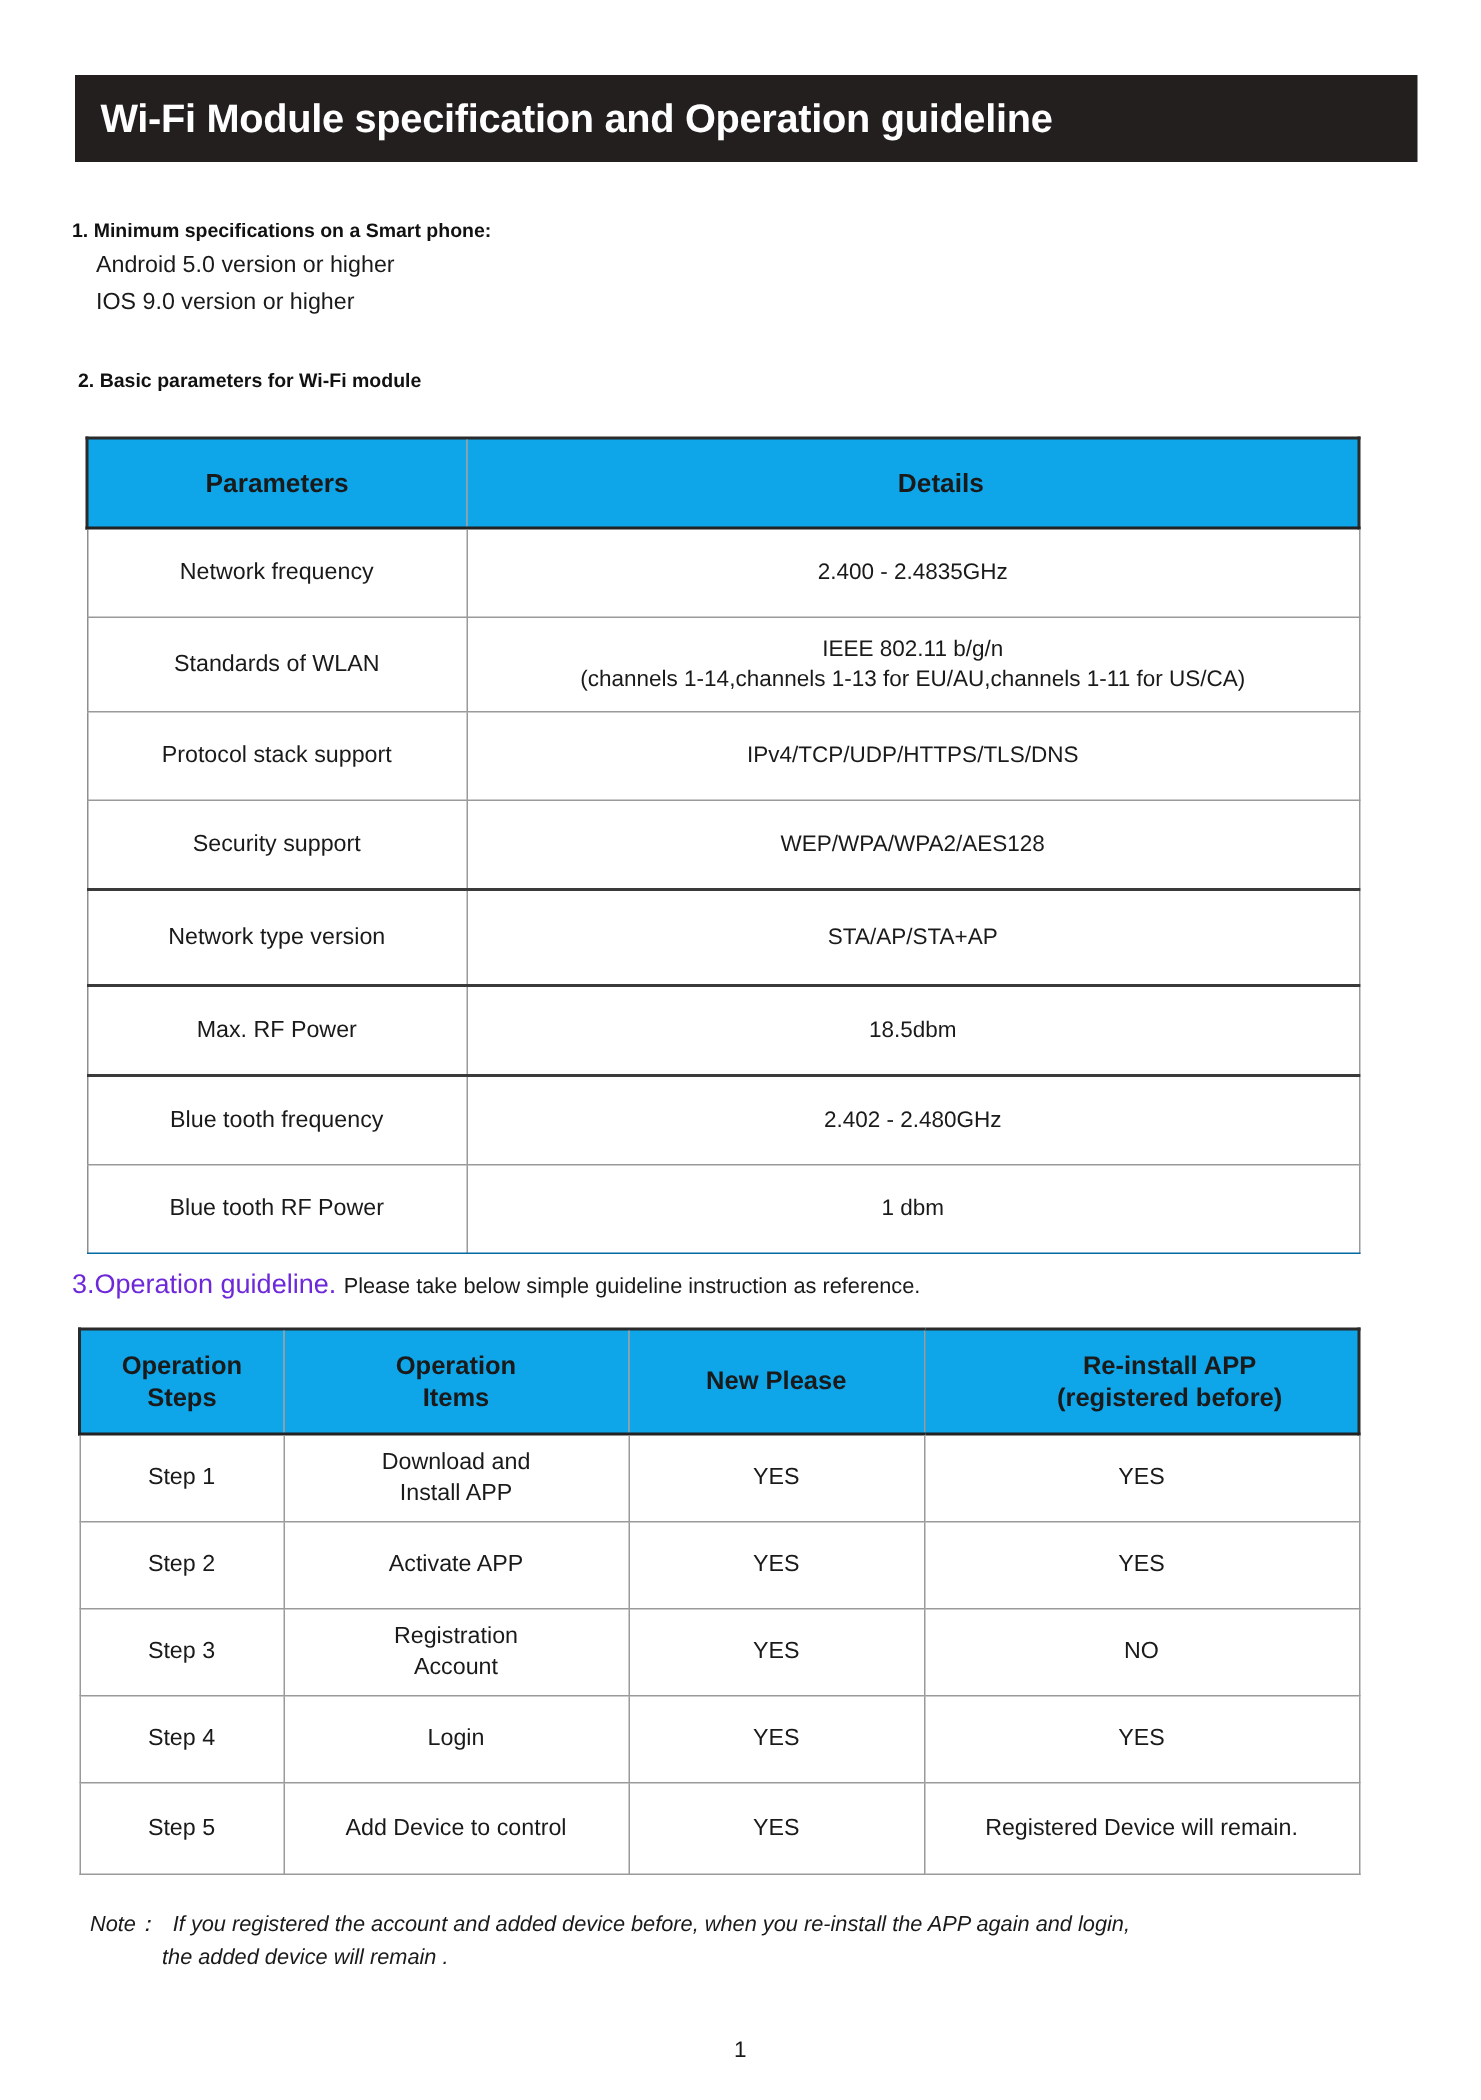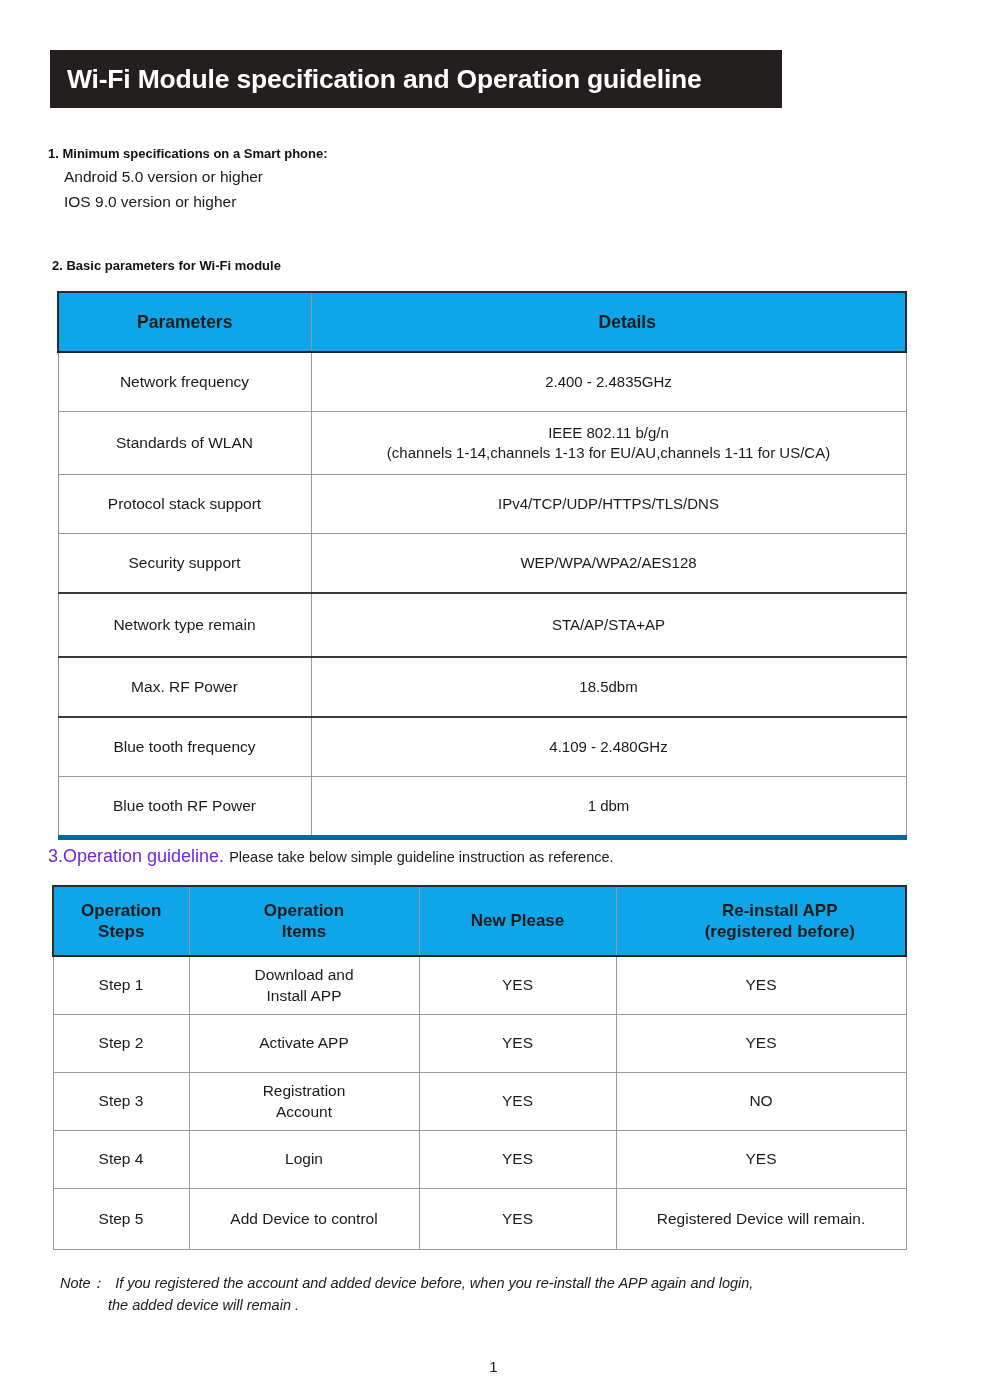--- a/index.html
+++ b/index.html
@@ -14,21 +14,21 @@
     font-family: "Liberation Sans", sans-serif;
     color: #1a1a1a;
     overflow: hidden;
   }
 
   
   .title-banner {
     position: absolute;
     left: 50px;
     top: 50px;
-    width: 732px;
+    width: 895px;
     height: 58px;
     background: #231f1e;
     display: flex;
     align-items: center;
   }
   .title-banner .title-text {
     color: #ffffff;
     font-size: 26.5px;
     font-weight: bold;
     letter-spacing: -0.2px;
@@ -49,21 +49,21 @@
   }
   .sec-line {
     font-size: 15.5px;
     color: #1a1a1a;
     white-space: nowrap;
     margin-left: 16px;
     margin-top: 7px;
   }
 
   #sec1 { top: 146px; }
-  #sec2 { top: 258px; left: 52px; text-align: center; }
+  #sec2 { top: 246px; left: 52px; text-align: center; }
 
   
   #sec3 {
     top: 846px;
     left: 48px;
     display: flex;
     align-items: baseline;
     white-space: nowrap;
   }
   #sec3 .sec3-strong {
@@ -115,21 +115,21 @@
     font-size: 17.5px;
   }
   #table-params tbody td {
     font-size: 15px;
     height: 58px;
     line-height: 1.35;
   }
   #table-params tbody td.param-name { font-size: 15.5px; }
   #table-params tbody tr.tall td { height: 62px; }
   #table-params tbody tr.heavy-bottom td { border-bottom: 2px solid #3a3a3a; }
-  #table-params tbody tr:last-child td { border-bottom: 5px solid #0369a1; }
+  #table-params tbody tr:last-child td { border-bottom: 1px solid #0369a1; }
   #table-params tbody tr td:first-child { border-left: 1px solid #8e8e8e; }
 
   
   #table-ops {
     left: 52px;
     top: 885px;
     width: 853px;
   }
   #table-ops col.o0 { width: 136px; }
   #table-ops col.o1 { width: 230px; }
@@ -222,35 +222,35 @@
         <span class="two-line">IPv4/TCP/UDP/HTTPS/TLS/DNS</span>
       </td>
     </tr>
     <tr class="heavy-bottom">
       <td class="param-name">Security support</td>
       <td>
         <span class="two-line">WEP/WPA/WPA2/AES128</span>
       </td>
     </tr>
     <tr class="heavy-bottom tall">
-      <td class="param-name">Network type remain</td>
+      <td class="param-name">Network type version</td>
       <td>
         <span class="two-line">STA/AP/STA+AP</span>
       </td>
     </tr>
     <tr class="heavy-bottom">
       <td class="param-name">Max. RF Power</td>
       <td>
         <span class="two-line">18.5dbm</span>
       </td>
     </tr>
     <tr>
       <td class="param-name">Blue tooth  frequency</td>
       <td>
-        <span class="two-line">4.109 - 2.480GHz</span>
+        <span class="two-line">2.402 - 2.480GHz</span>
       </td>
     </tr>
     <tr>
       <td class="param-name">Blue tooth RF Power</td>
       <td>
         <span class="two-line">1 dbm</span>
       </td>
     </tr>
   </tbody>
 </table>

